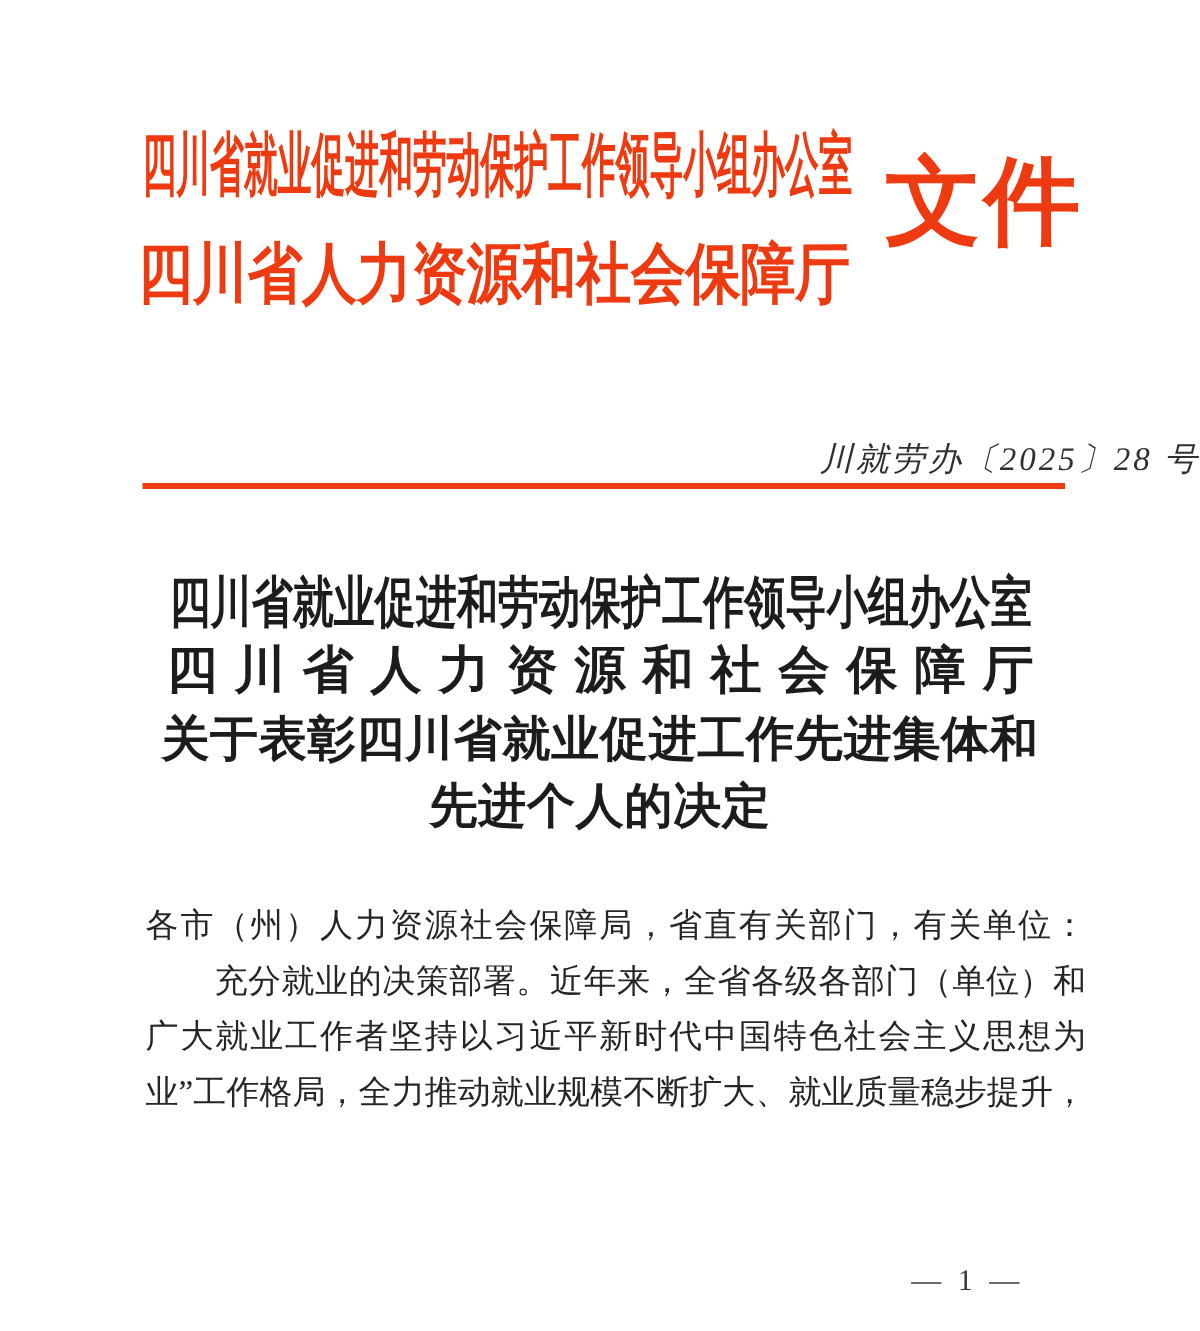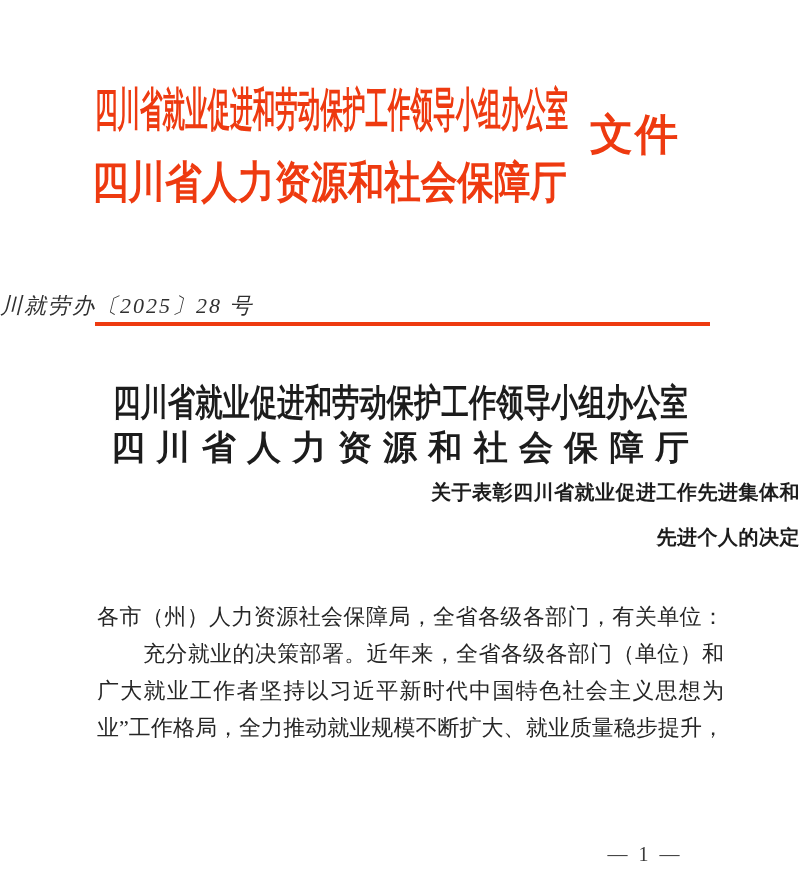--- a/index.html
+++ b/index.html
@@ -37,35 +37,35 @@
     font-weight: bold;
     color: #ee3a10;
     line-height: 54px;
     white-space: nowrap;
     transform: scaleX(0.83);
     transform-origin: left center;
   }
   .doc-type {
     position: absolute;
     top: 98px; left: 590px;
-    font-size: 43px;
+    font-size: 64px;
     font-weight: bold;
     color: #ee3a10;
     line-height: 74px;
     letter-spacing: 2px;
     white-space: nowrap;
     text-align: right;
   }
 
   
   .doc-number {
     position: absolute;
     top: 291px; left: 0;
     width: 100%;
-    text-align: left;
+    text-align: right;
     font-size: 22px;
     font-style: italic;
     color: #303030;
     letter-spacing: 2px;
   }
 
   
   .red-divider {
     position: absolute;
     top: 322px; left: 95px;
@@ -94,22 +94,22 @@
     transform-origin: center center;
   }
   .title-line2 {
     width: 578px;
     margin: 0 auto;
     font-size: 34px;
     text-align: justify;
     text-align-last: justify;
   }
   .title-line3, .title-line4 {
-    text-align: right;
-    font-size: 20px;
+    text-align: center;
+    font-size: 32px;
     letter-spacing: 0.5px;
   }
 
   
   .body-block {
     position: absolute;
     top: 598px; left: 97px;
     width: 627px;
     color: #262626;
   }
@@ -151,21 +151,21 @@
   <div class="title-block">
     <div class="title-line title-line1">
       <span class="condense">四川省就业促进和劳动保护工作领导小组办公室</span>
     </div>
     <div class="title-line title-line2">四川省人力资源和社会保障厅</div>
     <div class="title-line title-line3">关于表彰四川省就业促进工作先进集体和</div>
     <div class="title-line title-line4">先进个人的决定</div>
   </div>
 
   <div class="body-block">
-    <div class="body-line">各市（州）人力资源社会保障局，全省各级各部门，有关单位：</div>
+    <div class="body-line">各市（州）人力资源社会保障局，省直有关部门，有关单位：</div>
     <div class="body-line indent">充分就业的决策部署。近年来，全省各级各部门（单位）和</div>
     <div class="body-line">广大就业工作者坚持以习近平新时代中国特色社会主义思想为</div>
     <div class="body-line">业”工作格局，全力推动就业规模不断扩大、就业质量稳步提升，</div>
   </div>
 
   <div class="page-number">— 1 —</div>
 
 </div>
 
 </body></html>

